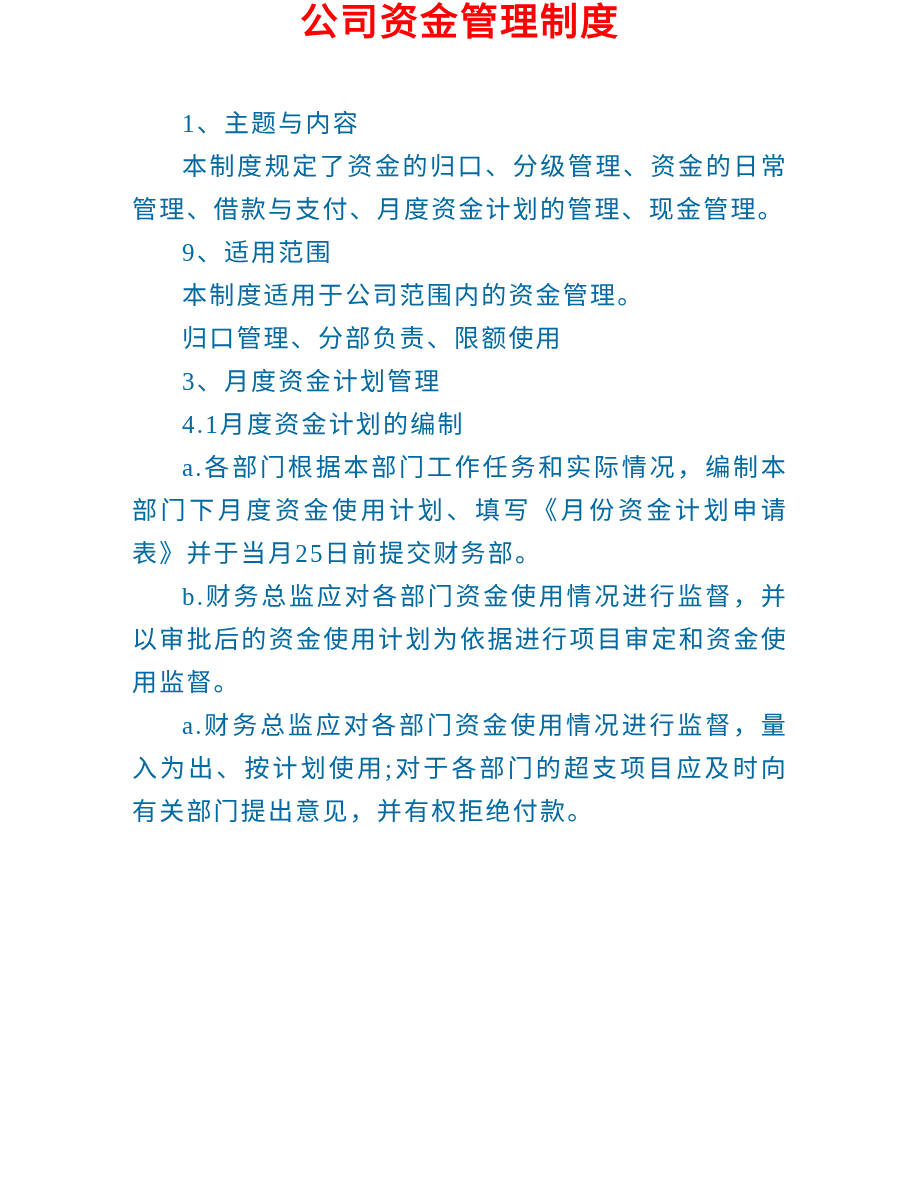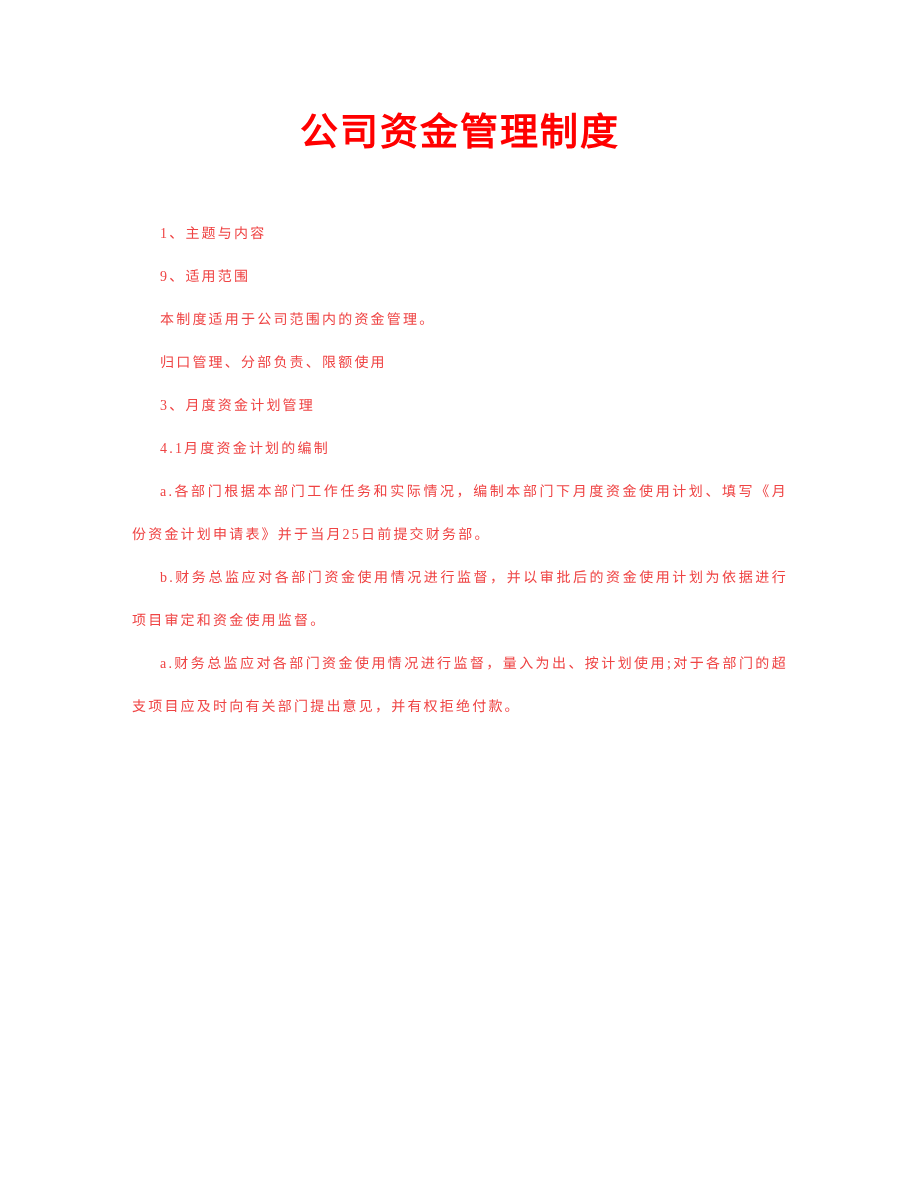--- a/index.html
+++ b/index.html
@@ -17,54 +17,54 @@
   }
 
   .page {
     position: relative;
     width: 920px;
     height: 1191px;
     background: #ffffff;
   }
 
   .doc-title {
-    margin-top: 110px;
     margin-bottom: 56px;
     text-align: center;
     color: #ff0000;
     font-family: "Liberation Sans", "DejaVu Sans", sans-serif;
     font-weight: 700;
     font-size: 38px;
     letter-spacing: 2px;
     line-height: 1.2;
   }
 
   .doc-body {
     padding: 0 132px;
   }
 
   .doc-body p {
-    font-size: 14px;
+    font-size: 25px;
     line-height: 43px;
     letter-spacing: 2.2px;
-    color: #ef4444;
+    color: #0369a1;
     text-indent: 2em;
     text-align: justify;
     text-justify: inter-ideograph;
   }
 </style>
 </head>
 <body>
 
 <div class="page">
 
   <h1 class="doc-title">公司资金管理制度</h1>
 
   <div class="doc-body">
     <p>1、主题与内容</p>
+    <p>本制度规定了资金的归口、分级管理、资金的日常管理、借款与支付、月度资金计划的管理、现金管理。</p>
     <p>9、适用范围</p>
     <p>本制度适用于公司范围内的资金管理。</p>
     <p>归口管理、分部负责、限额使用</p>
     <p>3、月度资金计划管理</p>
     <p>4.1月度资金计划的编制</p>
     <p>a.各部门根据本部门工作任务和实际情况，编制本部门下月度资金使用计划、填写《月份资金计划申请表》并于当月25日前提交财务部。</p>
     <p>b.财务总监应对各部门资金使用情况进行监督，并以审批后的资金使用计划为依据进行项目审定和资金使用监督。</p>
     <p>a.财务总监应对各部门资金使用情况进行监督，量入为出、按计划使用;对于各部门的超支项目应及时向有关部门提出意见，并有权拒绝付款。</p>
   </div>
 

